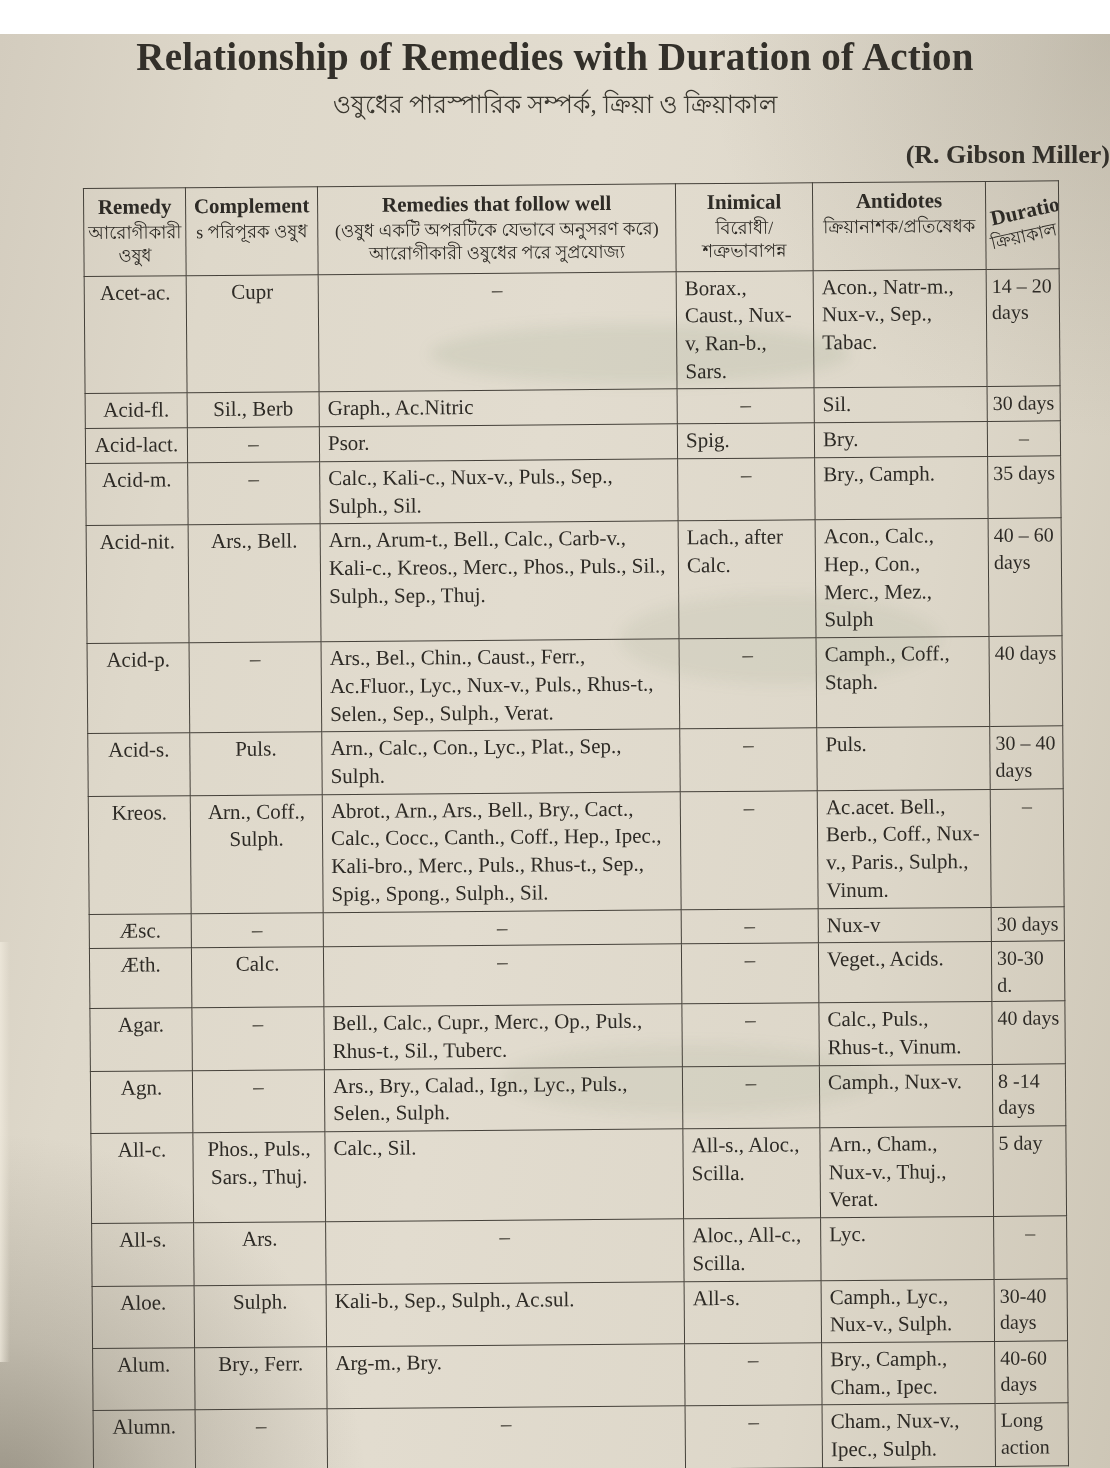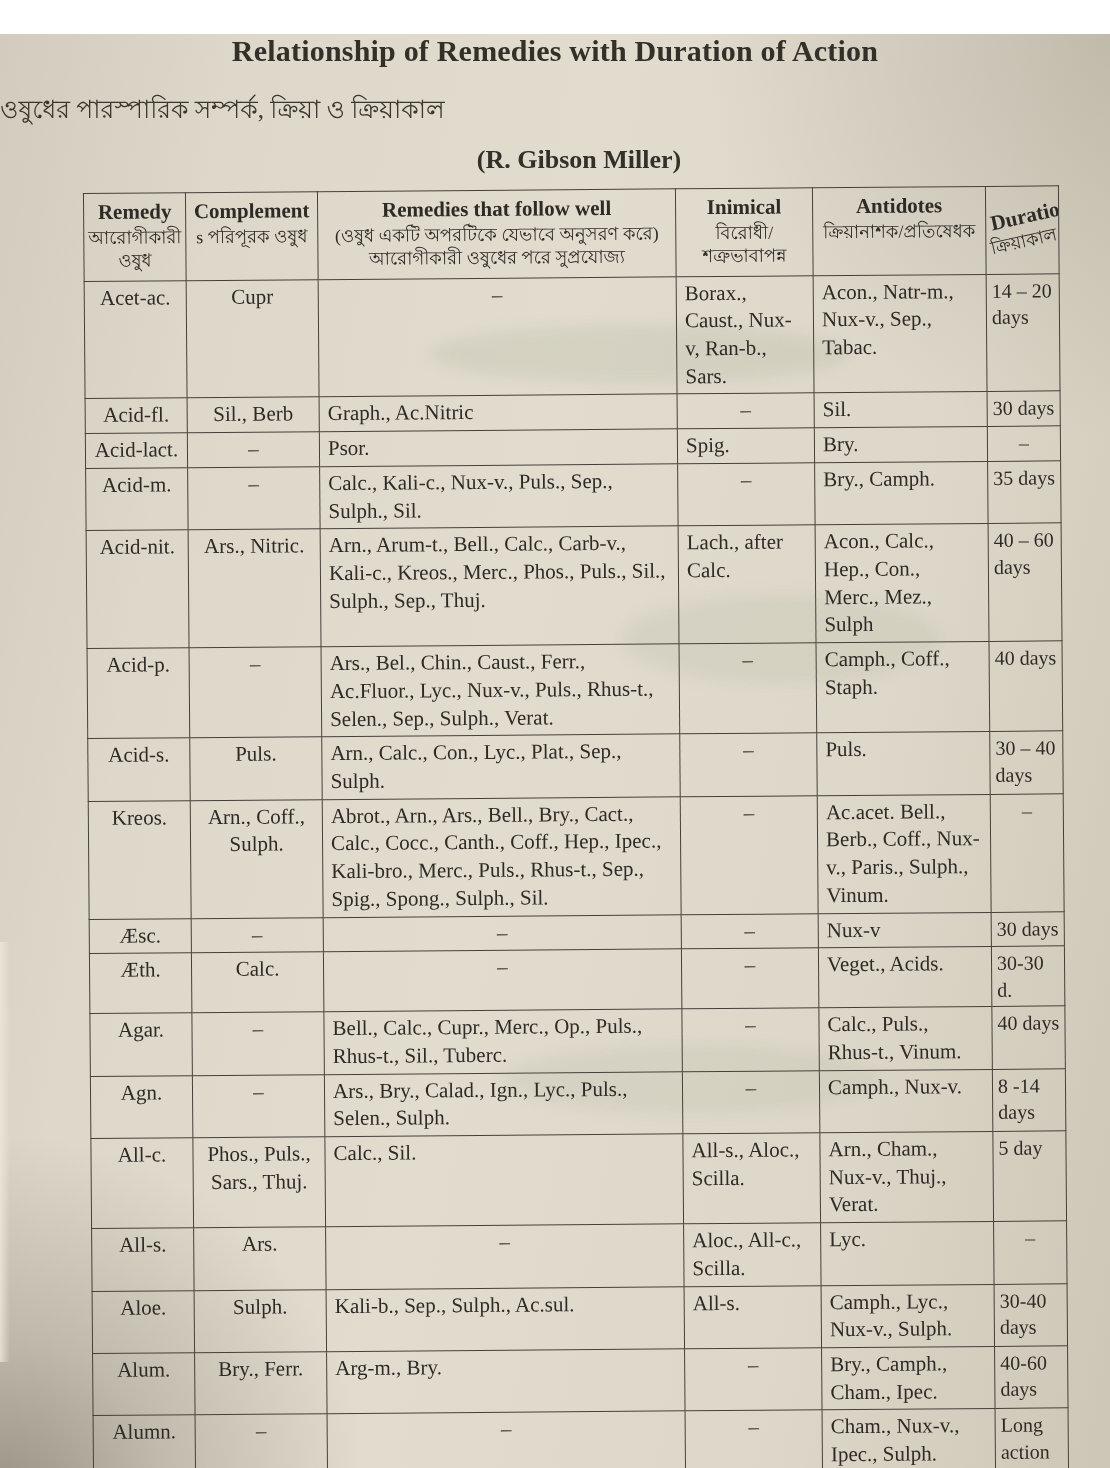--- a/index.html
+++ b/index.html
@@ -24,28 +24,28 @@
     background: linear-gradient(to right, #efe9dc, rgba(239,233,220,0));
     opacity: .8;
   }
   .bleed { position: absolute; filter: blur(7px); border-radius: 50%; pointer-events: none; }
   .bleed.b1 { left: 430px; top: 290px;  width: 420px; height: 60px; background: rgba(96,128,88,0.10); }
   .bleed.b2 { left: 620px; top: 560px;  width: 320px; height: 90px; background: rgba(96,128,88,0.08); }
   .bleed.b3 { left: 500px; top: 1010px; width: 380px; height: 70px; background: rgba(96,128,88,0.08); }
 
   .title {
     margin: 34px 0 0 0; text-align: center;
-    font-size: 30px; font-weight: bold; letter-spacing: .2px; color: #33302a;
+    font-size: 39px; font-weight: bold; letter-spacing: .2px; color: #33302a;
   }
   .subtitle {
-    margin-top: 22px; text-align: left;
+    margin-top: 6px; text-align: center;
     font-size: 25px; color: #3a372f;
   }
   .author {
-    margin-top: 12px; text-align: center;
+    margin-top: 12px; text-align: right;
     font-size: 26px; font-weight: bold; color: #33302a; padding-left: 48px;
   }
 
   table.remedies {
     margin: 18px 0 0 88px;
     width: 975px;
     border-collapse: collapse;
     table-layout: fixed;
     transform: rotate(-0.45deg);
     transform-origin: left center;
@@ -153,21 +153,21 @@
         <tr>
     <td class="c-remedy">Acid-m.</td>
     <td class="c-comp dash">–</td>
     <td class="c-follow">Calc., Kali-c., Nux-v., Puls., Sep., Sulph., Sil.</td>
     <td class="c-inimical dash">–</td>
     <td class="c-antidote">Bry., Camph.</td>
     <td class="c-duration">35 days</td>
   </tr>
         <tr>
     <td class="c-remedy">Acid-nit.</td>
-    <td class="c-comp">Ars., Nitric.</td>
+    <td class="c-comp">Ars., Bell.</td>
     <td class="c-follow">Arn., Arum-t., Bell., Calc., Carb-v., Kali-c., Kreos., Merc., Phos., Puls., Sil., Sulph., Sep., Thuj.</td>
     <td class="c-inimical">Lach., after Calc.</td>
     <td class="c-antidote">Acon., Calc., Hep., Con., Merc., Mez., Sulph</td>
     <td class="c-duration">40 – 60 days</td>
   </tr>
         <tr>
     <td class="c-remedy">Acid-p.</td>
     <td class="c-comp dash">–</td>
     <td class="c-follow">Ars., Bel., Chin., Caust., Ferr., Ac.Fluor., Lyc., Nux-v., Puls., Rhus-t., Selen., Sep., Sulph., Verat.</td>
     <td class="c-inimical dash">–</td>

